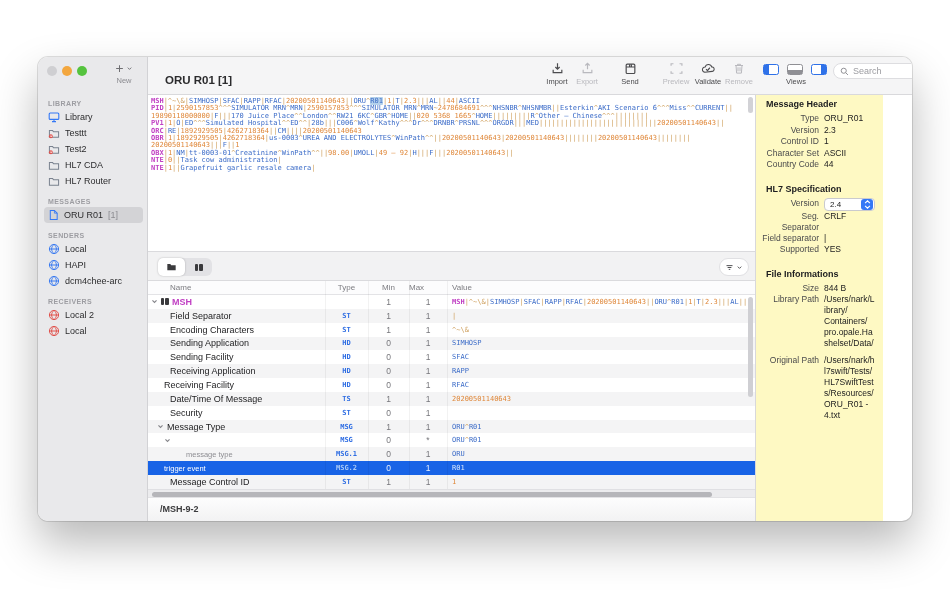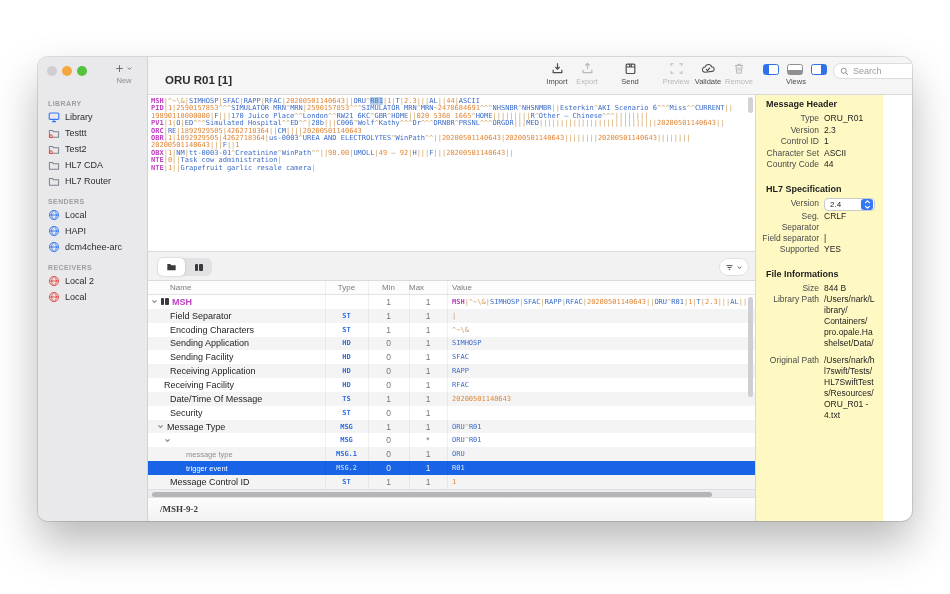--- a/index.html
+++ b/index.html
@@ -82,21 +82,21 @@
   .c-mm { text-align:center; font-size:8.5px; color:#77777c; }
   .trow.sel .c-mm { color:#e8f0fd; }
   .c-val { font-family:"DejaVu Sans Mono",monospace; font-size:7px; white-space:pre; overflow:hidden; padding-left:5px; }
   .trow.sel .c-val span { color:#d9e7fc !important; }
   .chev { color:#86868b; display:inline-flex; }
   .colsep { position:absolute; top:224px; height:208px; width:1px; background:rgba(0,0,0,.05); }
   .tvscroll { position:absolute; left:710px; top:240px; width:5px; height:100px; background:#cfcfd3; border-radius:3px; }
   .hscroll { position:absolute; left:110px; top:432px; width:607px; height:8px; background:#ececee; border-top:1px solid #e0e0e3; }
   .hscroll .thumb { position:absolute; left:4px; top:1.5px; height:5px; width:560px; background:#b6b6ba; border-radius:3px; }
   
-  .statusbar { position:absolute; left:110px; top:440px; width:607px; height:24px; background:linear-gradient(#fdfdfd,#f2f2f3); border-top:1px solid #e2e2e5;font-family:Liberation Serif, serif; }
+  .statusbar { position:absolute; left:110px; top:440px; width:607px; height:24px; background:linear-gradient(#fdfdfd,#f2f2f3); border-top:1px solid #e2e2e5; }
   .statusbar .path { position:absolute; left:12px; top:6px; font-size:9px; font-weight:bold; color:#3a3a3c; }
   
   .inspector { position:absolute; left:717px; top:38px; width:128px; bottom:0; background:#fef9c3; border-left:1px solid #d8d8db; padding:4px 8px 0 6px; overflow:hidden; }
   .isec { margin-bottom:13px; }
   .isec h3 { font-size:9px; font-weight:bold; color:#1d1d1f; margin-bottom:4px; padding-left:4px; }
   .irow { display:flex; align-items:flex-start; line-height:11px; min-height:11.5px; }
   .irow .ilabel { width:62px; text-align:right; font-size:8.5px; color:#4a4a4c; flex:none; padding-right:5px; }
   .irow .ivalue { font-size:8.5px; color:#222; white-space:pre-line; word-break:break-all; }
   .irow.gap { margin-top:6px; }
   .vselect { width:76px; height:13px; background:#fff; border:1px solid #cacace; border-radius:4px; display:flex; align-items:center; position:relative; }
@@ -172,20 +172,33 @@
           <div class="sitem">
             <span class="i">
               <svg width="12" height="11" viewBox="0 0 12 12" fill="none" stroke="#7a828f" stroke-width="1.1">
                 <path d="M1 2.6h3.4l1 1.4H11v6H1z"></path>
               </svg>
             </span>
             <span>HL7 Router</span>
           </div>
         </div>
         <div>
+          <div class="slabel">MESSAGES</div>
+          <div class="sitem sel">
+            <span class="i">
+              <svg width="11" height="12" viewBox="0 0 12 12" fill="none" stroke="#3478f6" stroke-width="1.1">
+                <path d="M2.5 1h4.5L10 4v7H2.5z"></path>
+                <path d="M7 1v3h3" stroke-width=".9"></path>
+              </svg>
+            </span>
+            <span>ORU R01</span>
+            <span class="badge">[1]</span>
+          </div>
+        </div>
+        <div>
           <div class="slabel">SENDERS</div>
           <div class="sitem">
             <span class="i">
               <svg width="12" height="12" viewBox="0 0 12 12" fill="none" stroke="#3b7bf0" stroke-width="1">
                 <circle cx="6" cy="6" r="4.6"></circle>
                 <path d="M1.4 6h9.2M6 1.4c-3.2 2.8-3.2 6.4 0 9.2M6 1.4c3.2 2.8 3.2 6.4 0 9.2"></path>
               </svg>
             </span>
             <span>Local</span>
           </div>
@@ -501,21 +514,21 @@
       <div class="trow alt">
         <div class="c-name dim" style="padding-left: 38px;">
           <span>message type</span>
         </div>
         <div class="c-type">MSG.1</div>
         <div class="c-mm">0</div>
         <div class="c-mm">1</div>
         <div class="c-val"><span class="txt">ORU</span></div>
       </div>
       <div class="trow sel">
-        <div class="c-name dim" style="padding-left: 38px;">
+        <div class="c-name dim" style="padding-left: 16px;">
           <span>trigger event</span>
         </div>
         <div class="c-type">MSG.2</div>
         <div class="c-mm">0</div>
         <div class="c-mm">1</div>
         <div class="c-val"><span class="txt">R01</span></div>
       </div>
       <div class="trow alt">
         <div class="c-name" style="padding-left: 22px;">
           <span>Message Control ID</span>

